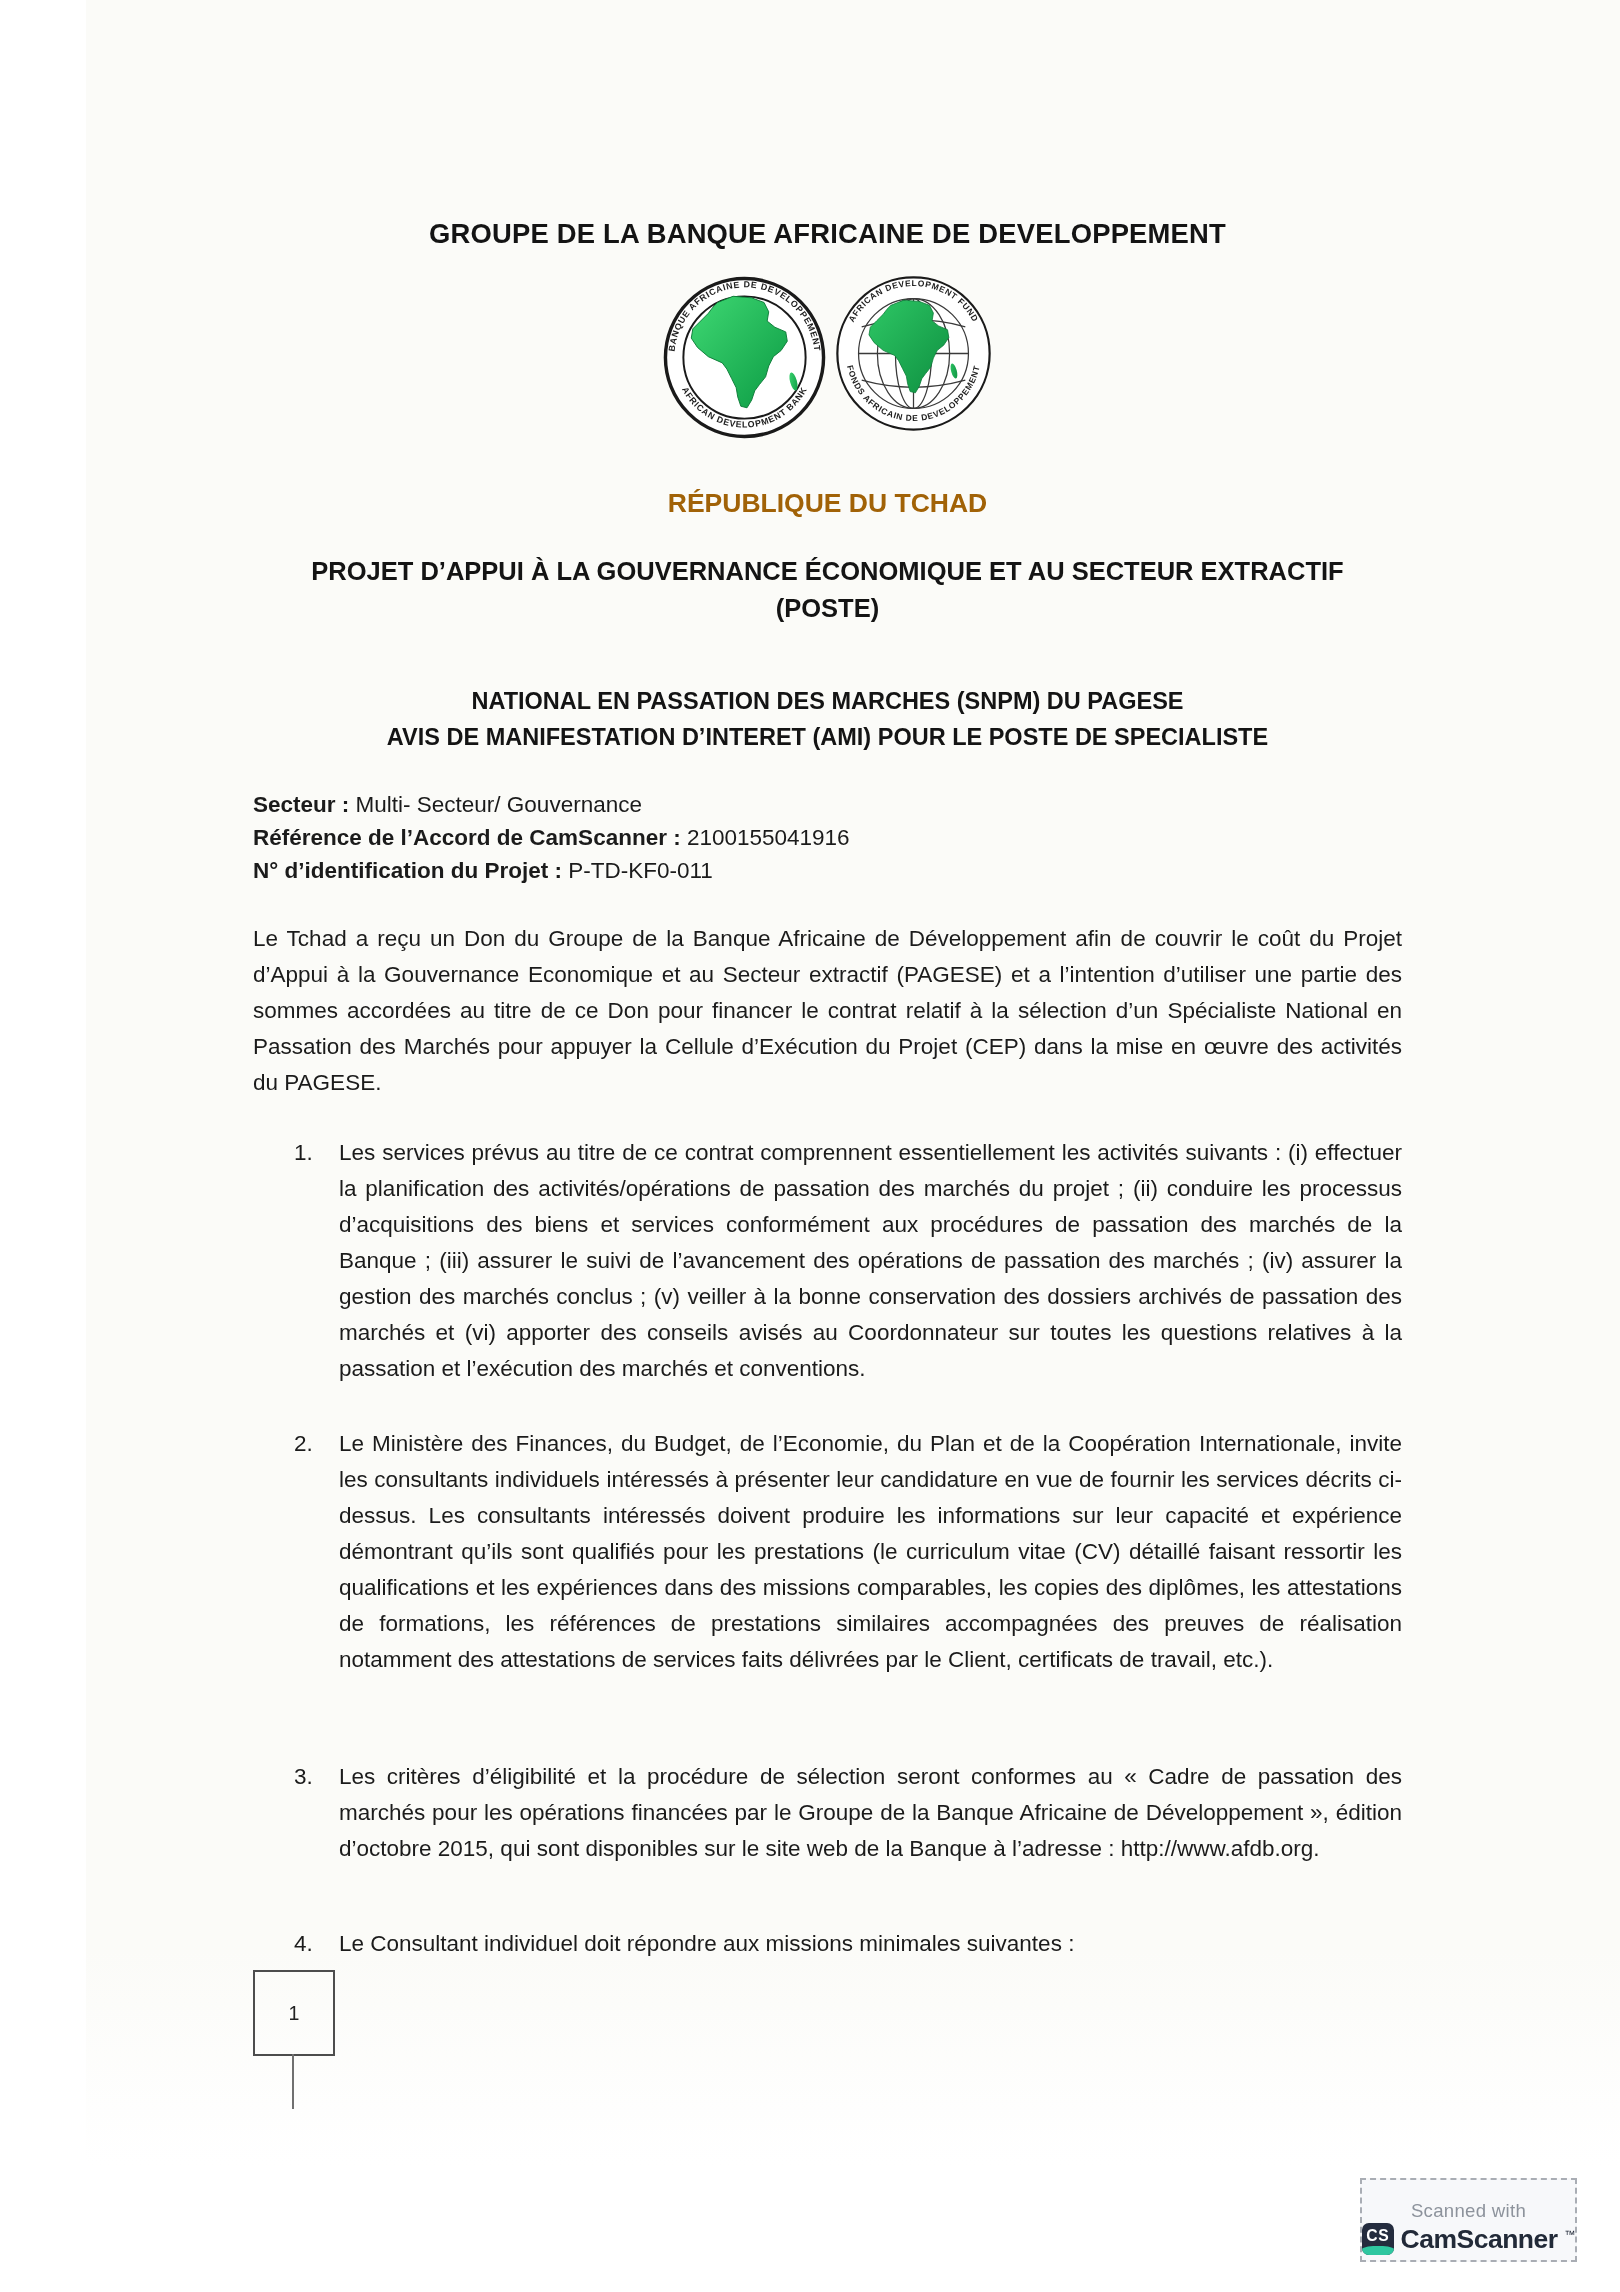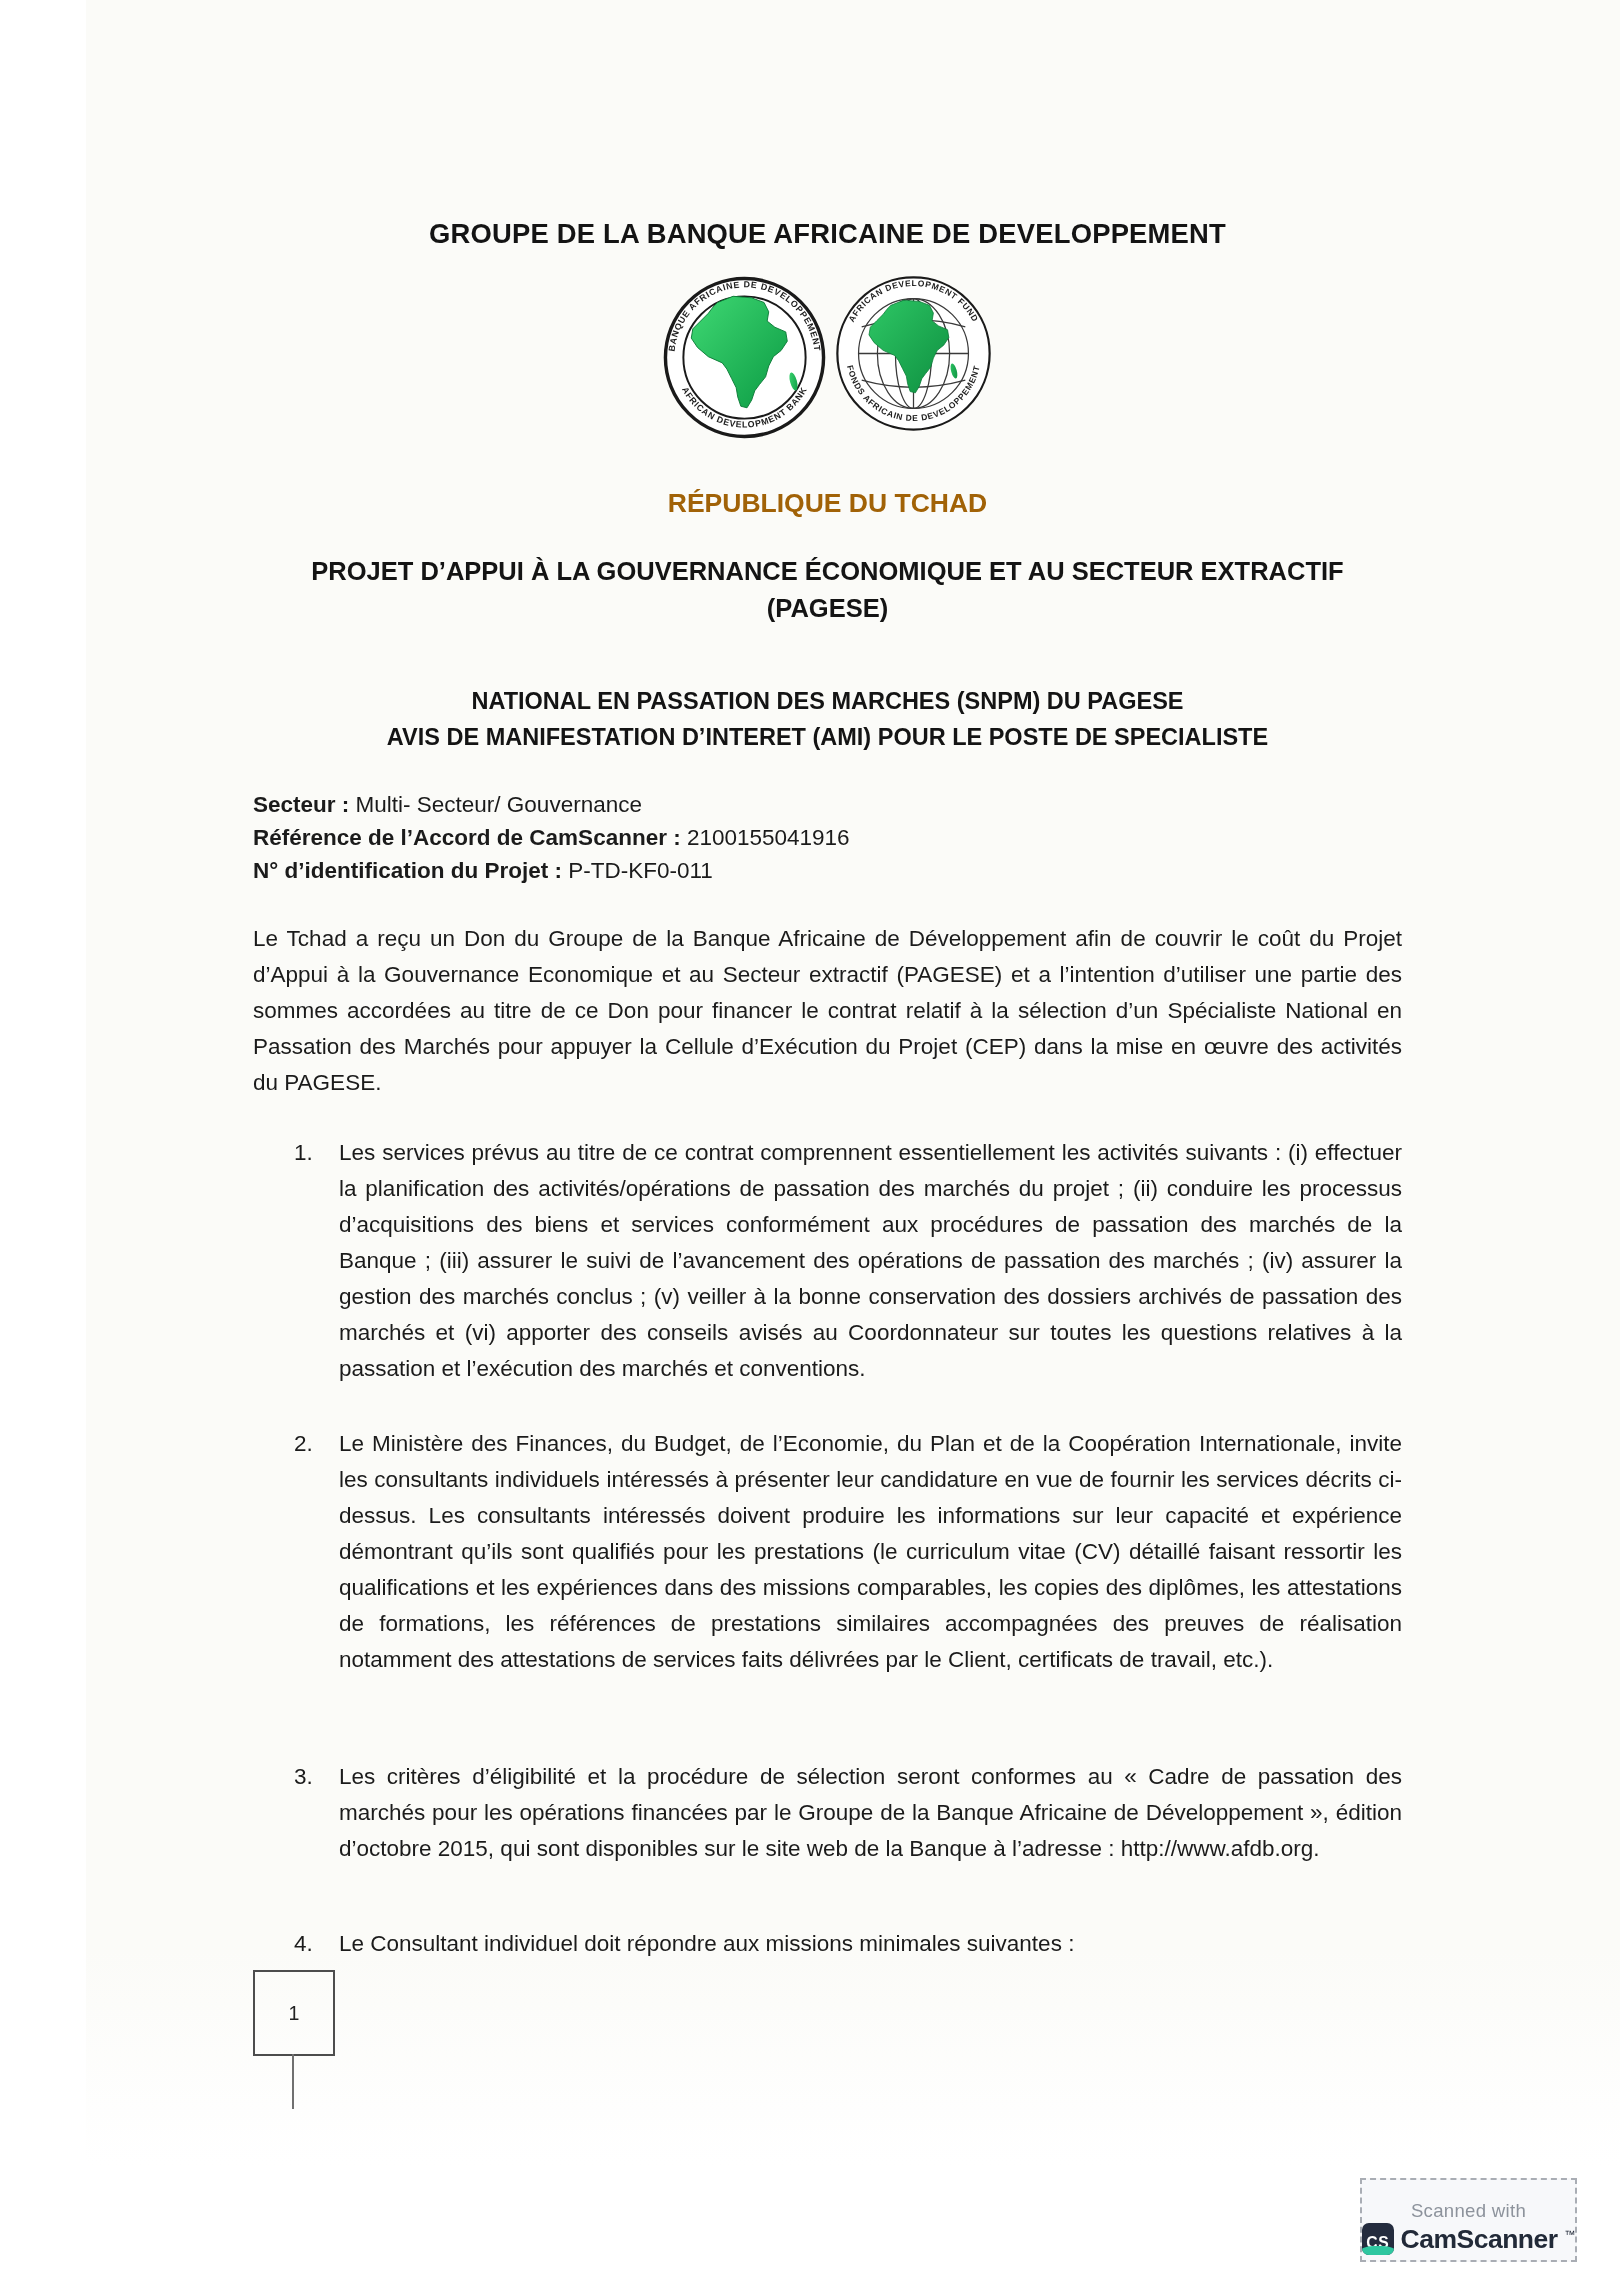--- a/index.html
+++ b/index.html
@@ -49,21 +49,21 @@
   .pagebox{position:absolute;left:253px;top:1970px;width:78px;height:82px;
     border:2px solid #4d4d4d;display:flex;align-items:center;justify-content:center;
     font-size:19.6px;color:#222;background:transparent;}
   .pagebox-stem{position:absolute;left:292px;top:2054px;width:2px;height:55px;background:#707070;}
 
   .badge{position:absolute;left:1360px;top:2178px;width:217px;height:84px;
     border:2px dashed #a9adb4;background:#f7f8fa;box-sizing:border-box;text-align:center;}
   .badge .scanned{margin-top:20px;font-size:18.6px;color:#8d939c;letter-spacing:0.3px;}
   .badge .row2{margin-top:1px;display:flex;align-items:center;justify-content:center;gap:6.9px;}
   .cs-icon{position:relative;width:32px;height:32px;background:#242c3e;border-radius:6.9px;
-    overflow:hidden;display:flex;align-items:flex-end;justify-content:center;flex:0 0 auto;}
+    overflow:hidden;display:flex;align-items:flex-start;justify-content:center;flex:0 0 auto;}
   .cs-txt{color:#ffffff;font-weight:bold;font-size:15.7px;line-height:25.5px;letter-spacing:0.5px;}
   .cs-swoosh{position:absolute;bottom:-1px;left:-2px;right:-2px;height:9.8px;background:#2fc7a0;
     border-radius:50% 50% 5.9px 5.9px / 80% 80% 5.9px 5.9px;}
   .cs-name{font-size:26.5px;font-weight:bold;color:#222a38;letter-spacing:-0.5px;}
   .tm{font-size:10.8px;color:#222a38;align-self:flex-start;margin-top:4.9px;}
 </style>
 </head>
 <body>
 
 <div class="paper"></div>
@@ -118,21 +118,21 @@
         <polygon fill="url(#gB)" stroke="#0b7a36" stroke-width="0.6" stroke-linejoin="round" points="30,15 40,11 52,12 60,15 63,21 62,27 67,31 74,34 75,40 71,46 66,50 63,56 61,63 57,68 54,72 52,78 49,83 45,82 43,76 42,70 39,64 36,58 33,54 24,50 17,44 13,38 14,32 19,27 24,22 27,18"></polygon>
         <ellipse fill="url(#gB)" cx="79" cy="66" rx="2.2" ry="6" transform="rotate(-15 79 66)"></ellipse>
       </g>
     </svg>
   </div>
 
   <div class="h-country">RÉPUBLIQUE DU TCHAD</div>
 
   <div class="h-project">
     <div>PROJET D’APPUI À LA GOUVERNANCE ÉCONOMIQUE ET AU SECTEUR EXTRACTIF</div>
-    <div>(PAGESE)</div>
+    <div>(POSTE)</div>
   </div>
 
   <div class="h-notice">
     <div>NATIONAL EN PASSATION DES MARCHES (SNPM) DU PAGESE</div>
     <div>AVIS DE MANIFESTATION D’INTERET (AMI) POUR LE POSTE DE SPECIALISTE</div>
   </div>
 
   <div class="meta">
     <div>
       <span class="b">Secteur :</span>

